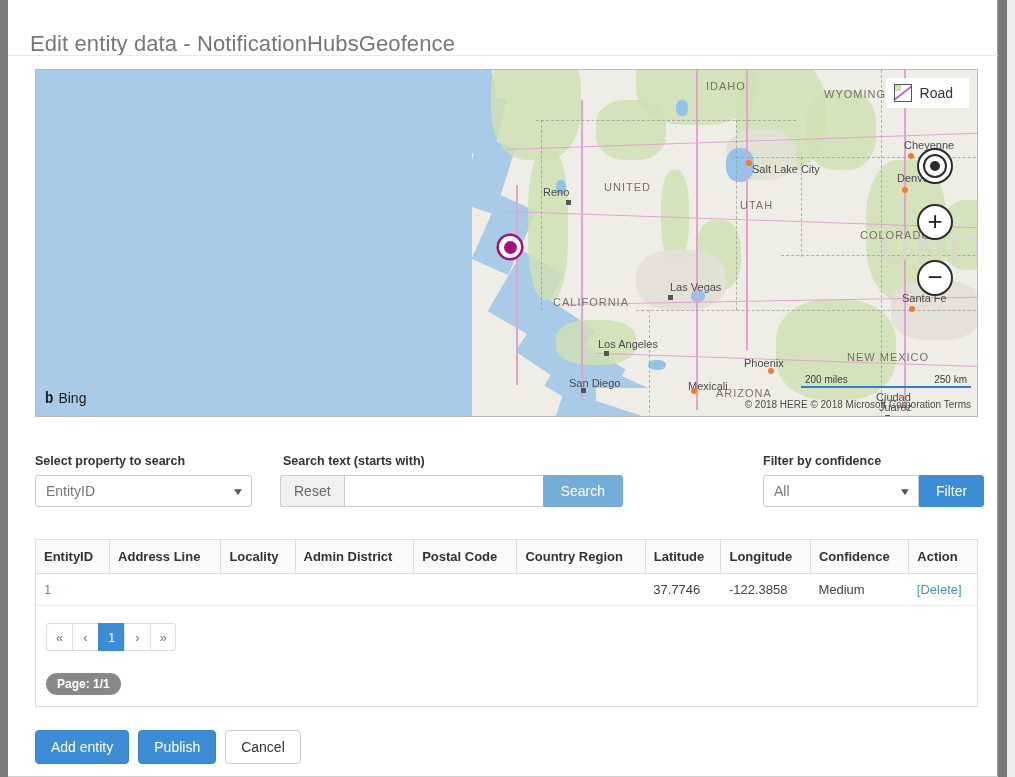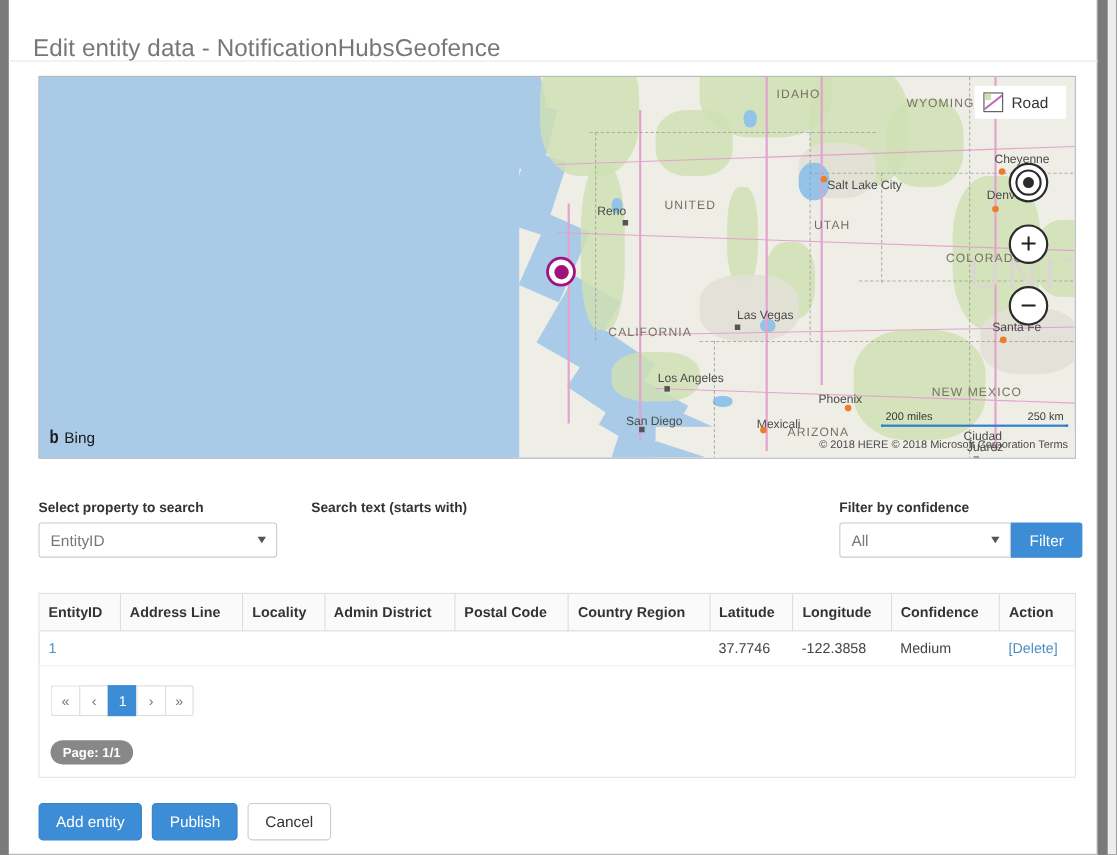--- a/index.html
+++ b/index.html
@@ -597,20 +597,25 @@
     </div>
 
 
     <div class="field-label lbl-prop">Select property to search</div>
     <div class="select-box select-prop">
       <span>EntityID</span>
       <span class="caret">▼</span>
     </div>
 
     <div class="field-label lbl-search">Search text (starts with)</div>
+    <div class="input-group">
+      <div class="btn-reset">Reset</div>
+      <input class="search-input" type="text" value="" placeholder="" style="">
+      <div class="btn-search">Search</div>
+    </div>
 
     <div class="field-label lbl-conf">Filter by confidence</div>
     <div class="select-box select-conf">
       <span>All</span>
       <span class="caret">▼</span>
     </div>
     <div class="btn-filter">Filter</div>
 
     <div class="table-wrap">
       <table class="grid">

